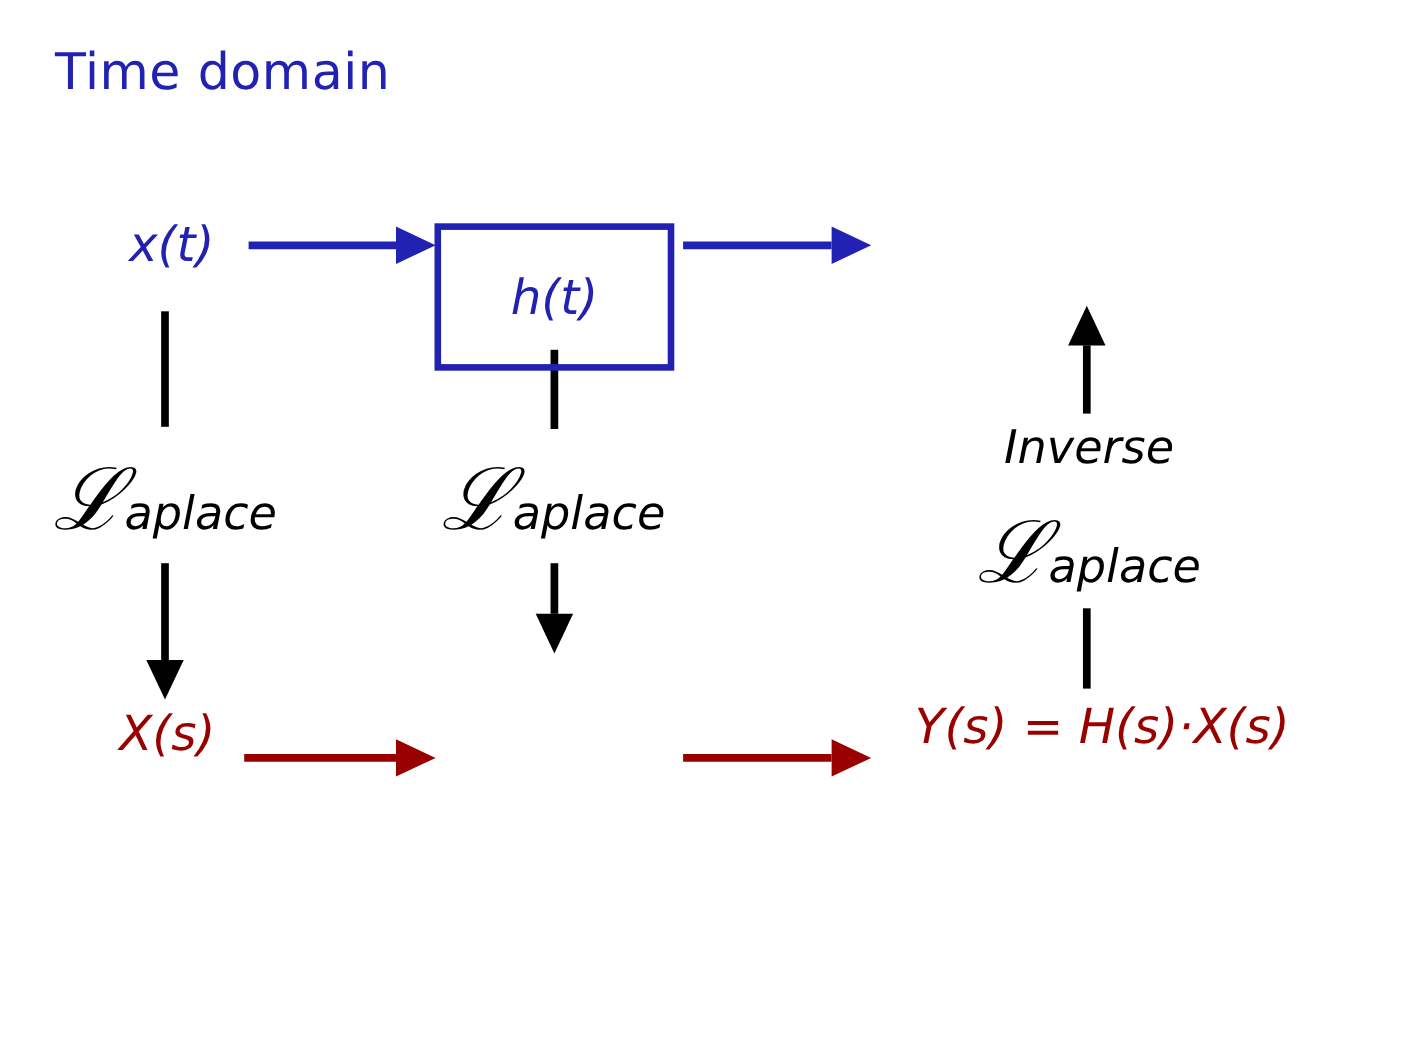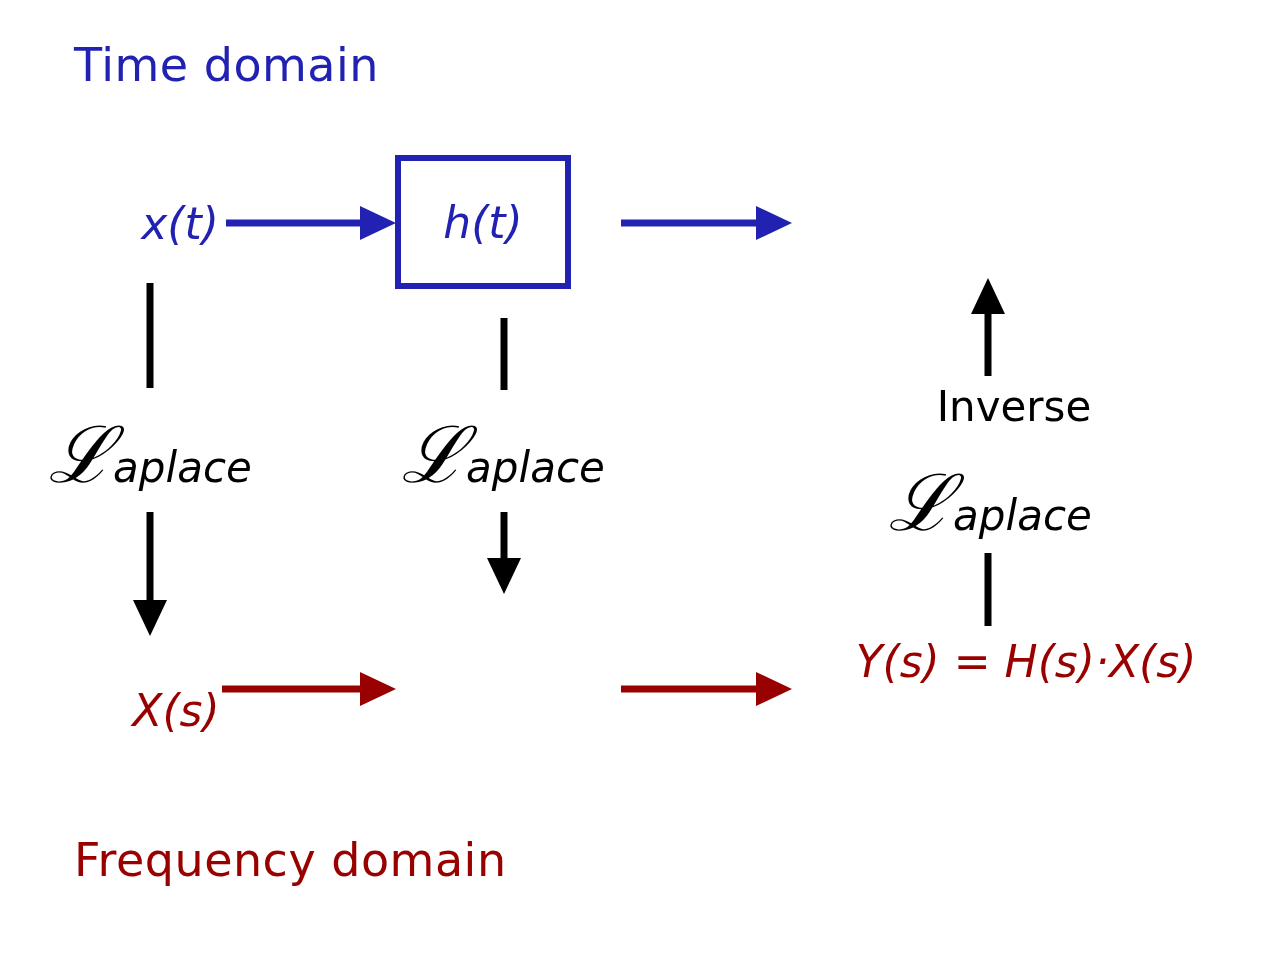--- a/index.html
+++ b/index.html
@@ -27,42 +27,42 @@
   }
   .stroke-blue{stroke:var(--blue);}
   .stroke-red{stroke:var(--red);}
   .stroke-black{stroke:var(--black);}
   .fill-blue{fill:var(--blue);}
   .fill-red{fill:var(--red);}
   .fill-black{fill:var(--black);}
   .label{
     position:absolute;
     white-space:nowrap;
-    margin-left:24px;
   }
   .centered{
     transform:translate(-50%,-50%);
   }
   .domain-title{
     font-size:46px;
     letter-spacing:0.5px;
   }
   .blue-text{color:var(--blue);}
   .red-text{color:var(--red);}
   .math{
     font-size:44px;
     font-style:italic;
   }
   .sys-box{
     position:absolute;
-    width:176px;
+    width:218px;
     height:134px;
     display:flex;
     align-items:center;
     justify-content:center;
+    margin-top:48px;
   }
   .sys-box.blue-box{border:6px solid var(--blue);}
   .sys-box.red-box{border:6px solid var(--red);}
   .laplace{
     position:absolute;
     white-space:nowrap;
     transform:translate(-50%,-50%);
     color:var(--black);
   }
   .script-l{
@@ -70,20 +70,21 @@
     font-style:italic;
     font-size:78px;
     line-height:1;
   }
   .laplace-rest{
     font-size:42px;
     font-style:italic;
   }
   .inverse-label{
     font-size:42px;
+    font-style:italic;
     color:var(--black);
   }
 </style>
 </head>
 <body>
 
 <div class="canvas">
 
   <svg class="overlay" viewBox="0 0 1280 960">
 
@@ -106,21 +107,20 @@
     <line class="stroke-black" x1="988" y1="553" x2="988" y2="626" stroke-width="7"></line>
 
     <line class="stroke-red" x1="222" y1="689" x2="360" y2="689" stroke-width="7"></line>
     <polygon class="fill-red" points="360,672 396,689 360,706"></polygon>
 
     <line class="stroke-red" x1="621" y1="689" x2="756" y2="689" stroke-width="7"></line>
     <polygon class="fill-red" points="756,672 792,689 756,706"></polygon>
   </svg>
 
   <div class="label domain-title blue-text" style="left:50px;top:38px;">Time domain</div>
-  <div class="label domain-title red-text" style="left:50px;top:833px;">Frequency domain</div>
 
   <div class="label math blue-text centered" style="left:156px;top:223px;">x(t)</div>
 
   <div class="sys-box blue-box" style="left:395px;top:155px;">
     <span class="math blue-text">h(t)</span>
   </div>
 
 
   <div class="laplace" style="left:150px;top:455px;">
     <span class="script-l">ℒ</span><span class="laplace-rest">aplace</span>
@@ -129,18 +129,18 @@
   <div class="laplace" style="left:503px;top:455px;">
     <span class="script-l">ℒ</span><span class="laplace-rest">aplace</span>
   </div>
 
   <div class="label inverse-label centered" style="left:990px;top:406px;">Inverse</div>
 
   <div class="laplace" style="left:990px;top:503px;">
     <span class="script-l">ℒ</span><span class="laplace-rest">aplace</span>
   </div>
 
-  <div class="label math red-text centered" style="left:152px;top:710px;">X(s)</div>
+  <div class="label math red-text centered" style="left:152px;top:667px;">X(s)</div>
 
 
   <div class="label math red-text centered" style="left:1002px;top:661px;">Y(s) = H(s)·X(s)</div>
 
 </div>
 
 </body></html>

